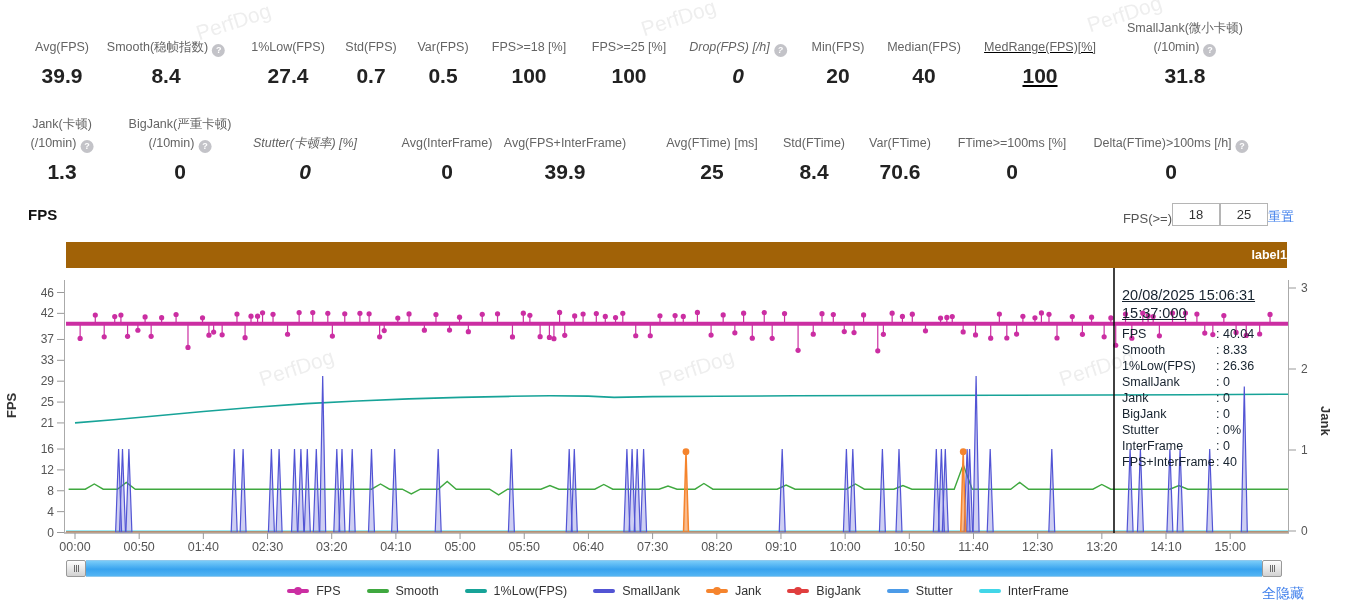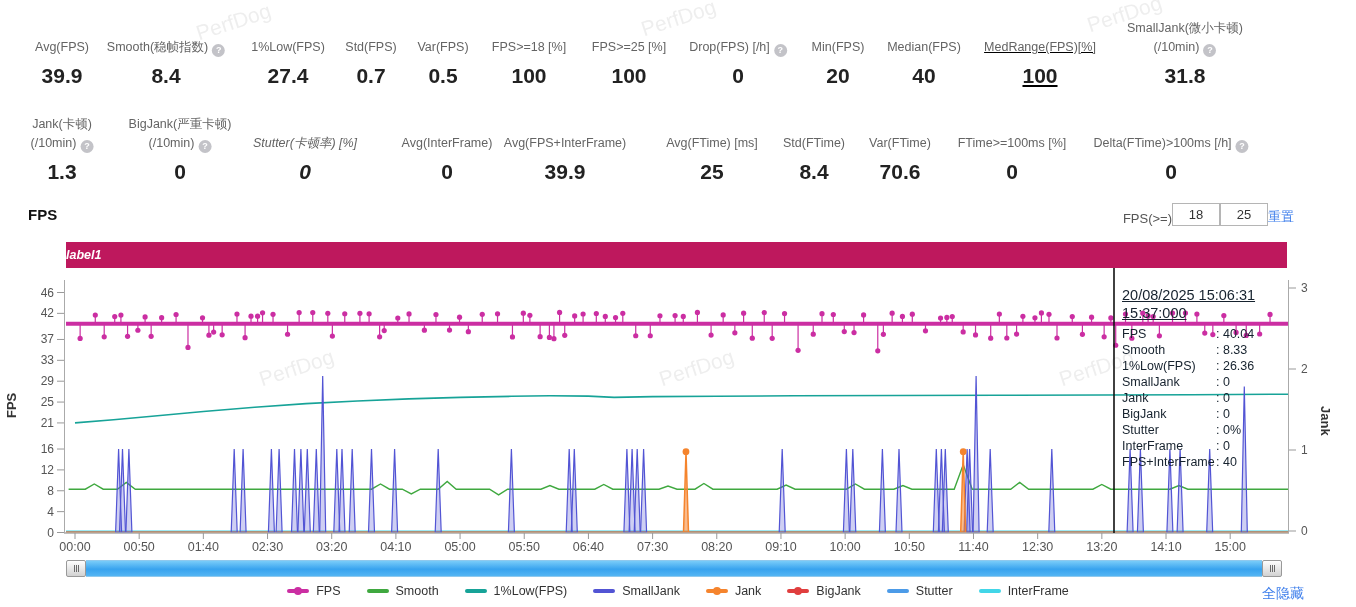--- a/index.html
+++ b/index.html
@@ -19,21 +19,21 @@
   .stat-value { color:#222; font-size:21px; font-weight:700; margin-top:7px; }
   .help { display:inline-flex; align-items:center; justify-content:center; width:13px; height:13px; margin-left:4px; border-radius:50%; background:#c3c3c8; color:#fff; font-size:9px; font-weight:700; vertical-align:-2px; }
 
   
   #fps-heading { position:absolute; left:28px; top:206px; font-size:15px; font-weight:700; color:#111; }
   #filter { position:absolute; top:203px; right:62px; display:flex; align-items:flex-end; gap:0; font-size:13px; color:#555; }
   #filter input { width:48px; height:23px; border:1px solid #b5b5b5; text-align:center; font-size:13px; color:#333; font-family:inherit; background:#fff; }
   #reset { color:#3d7eeb; font-size:13px; text-decoration:none; cursor:pointer; }
 
   
-  #banner { position:absolute; left:66px; top:242px; width:1221px; height:26px; background:#be185d; display:flex; align-items:center; justify-content:flex-start;font-style:italic; }
+  #banner { position:absolute; left:66px; top:242px; width:1221px; height:26px; background:#a16207; display:flex; align-items:center; justify-content:flex-end; }
   #banner span { color:#fff; font-size:12.5px; font-weight:700; }
 
   
   #chart { position:absolute; left:0; top:268px; width:1356px; height:290px; }
 
   
   #tooltip { position:absolute; left:1122px; top:286px; width:174px; color:#16222e; pointer-events:none; }
   .tt-date { font-size:14.5px; line-height:18px; color:#16222e;text-decoration:underline; }
   #tt-rows { margin-top:4px; }
   .tt-row { display:flex; font-size:12.5px; line-height:16px; }
@@ -103,21 +103,21 @@
           <div>FPS&gt;=18 [%]</div>
         </div>
         <div class="stat-value">100</div>
       </div>
       <div class="stat" style="left: 629px;">
         <div class="stat-label">
           <div>FPS&gt;=25 [%]</div>
         </div>
         <div class="stat-value">100</div>
       </div>
-      <div class="stat" style="left: 738px;">
+      <div class="stat" style="left: 738px; font-style: italic;">
         <div class="stat-label">
           <div>Drop(FPS) [/h]<span class="help">?</span></div>
         </div>
         <div class="stat-value">0</div>
       </div>
       <div class="stat" style="left: 838px;">
         <div class="stat-label">
           <div>Min(FPS)</div>
         </div>
         <div class="stat-value">20</div>

